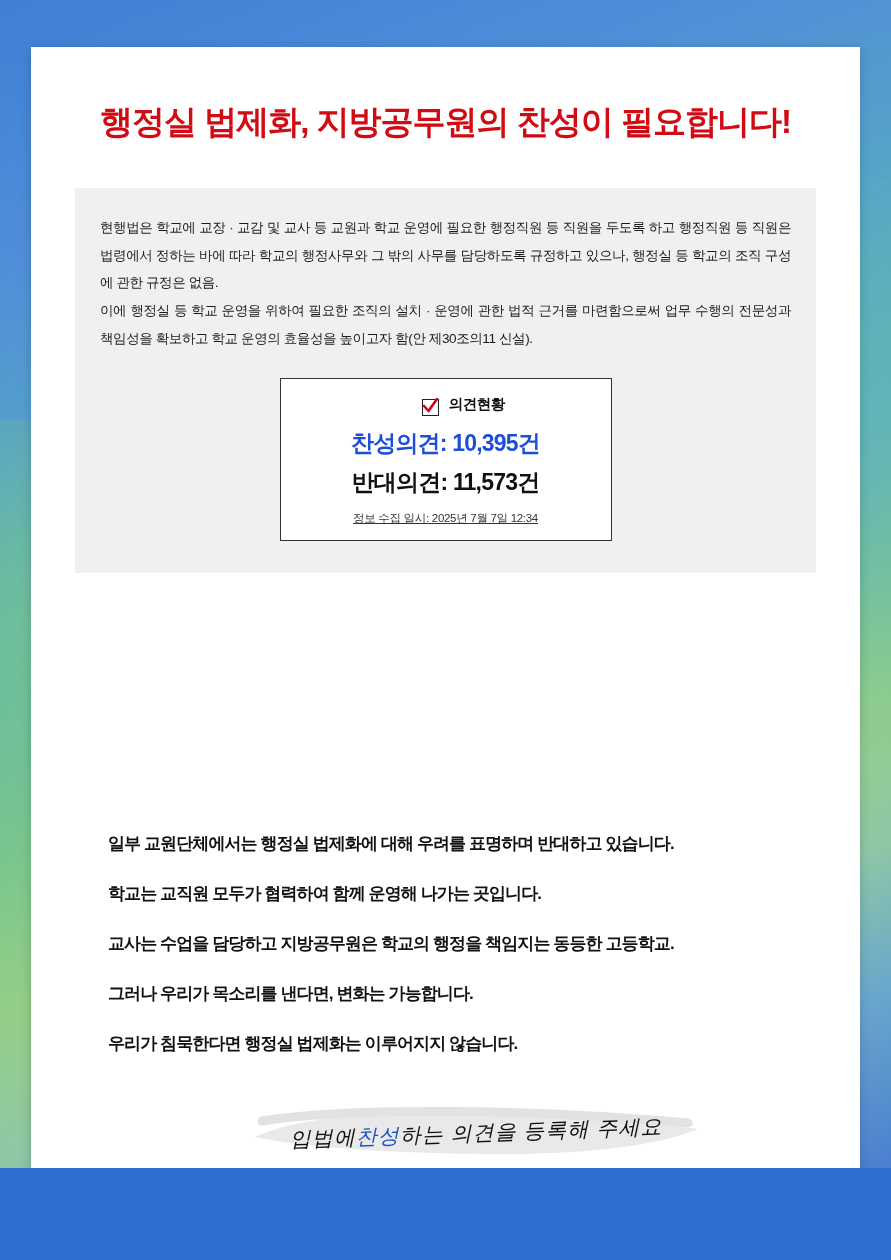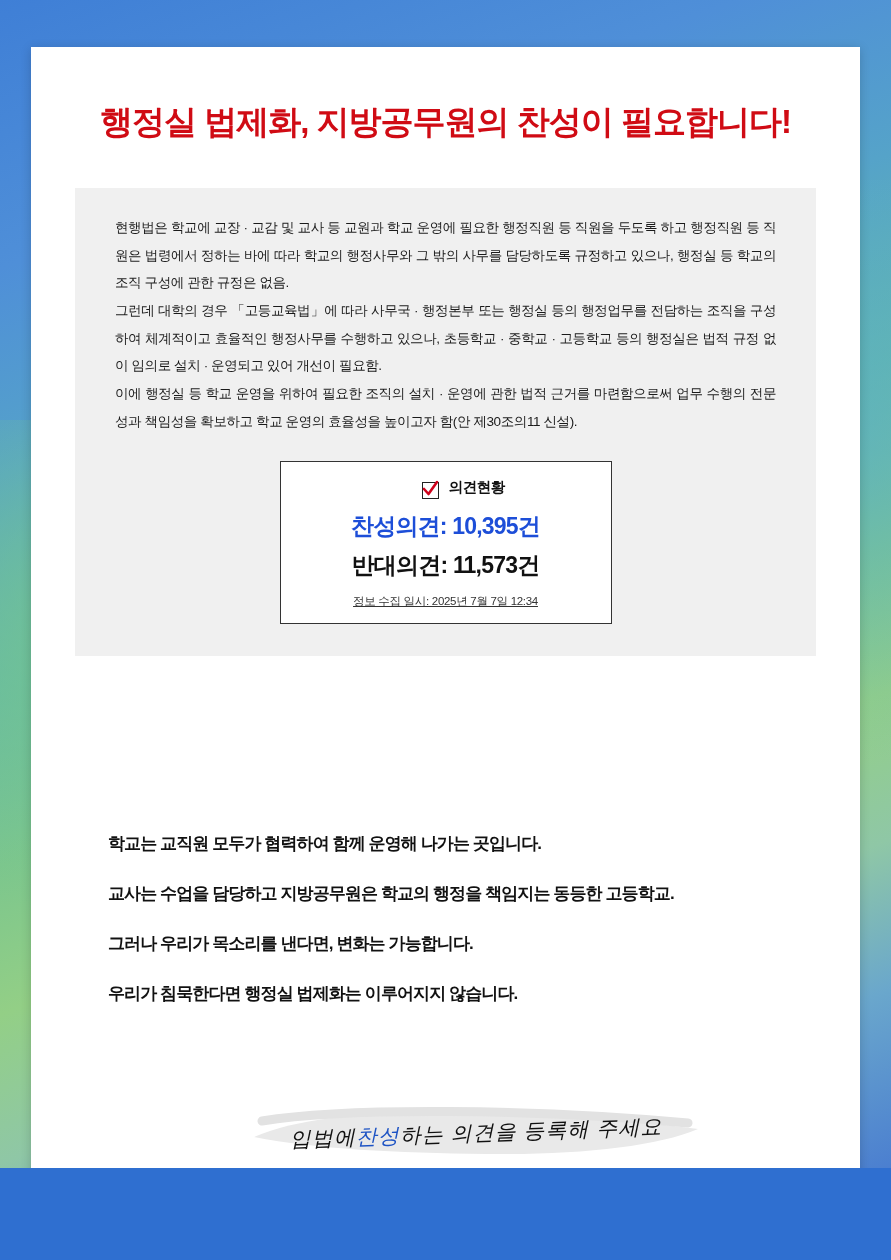--- a/index.html
+++ b/index.html
@@ -69,21 +69,21 @@
   }
   .box-title {
     margin: 0 0 22px 0;
     text-align: center;
     font-size: 21px;
     font-weight: bold;
     color: #111111;
     letter-spacing: -0.8px;
   }
   .body-text {
-    padding: 0 40px;
+    padding: 0 25px;
     color: #1a1a1a;
     font-size: 13.5px;
     line-height: 2.05;
     letter-spacing: -0.4px;
     text-align: justify;
   }
   .body-text p {
     margin: 0;
   }
   .opinion-box {
@@ -213,21 +213,20 @@
 <div class="poster">
 
   <div class="card">
 
     <h1 class="headline">행정실 법제화, 지방공무원의 찬성이 필요합니다!</h1>
 
     <div class="gray-box">
 
       <div class="body-text">
         <p>현행법은 학교에 교장 · 교감 및 교사 등 교원과 학교 운영에 필요한 행정직원 등 직원을 두도록 하고 행정직원 등 직원은 법령에서 정하는 바에 따라 학교의 행정사무와 그 밖의 사무를 담당하도록 규정하고 있으나, 행정실 등 학교의 조직 구성에 관한 규정은 없음.</p>
-        <p>그런데 대학의 경우 「고등교육법」에  따라 사무국 · 행정본부 또는 행정실 등의 행정업무를 전담하는 조직을 구성하여 체계적이고 효율적인 행정사무를 수행하고 있으나, 초등학교 · 중학교 · 고등학교 등의 행정실은 법적 규정 없이 임의로 설치 · 운영되고 있어 개선이 필요함.</p>
         <p>이에 행정실 등 학교 운영을 위하여 필요한 조직의 설치 · 운영에 관한 법적 근거를 마련함으로써 업무 수행의 전문성과 책임성을 확보하고 학교 운영의 효율성을 높이고자 함(안 제30조의11 신설).</p>
       </div>
 
       <div class="opinion-box">
         <div class="opinion-head">
           <span class="check-icon">
             <svg width="17" height="19" viewBox="0 0 17 19" xmlns="http://www.w3.org/2000/svg">
               <path d="M2 9 L6.5 14 L15 2" stroke="#d0021b" stroke-width="2.6" fill="none" stroke-linecap="round" stroke-linejoin="round"></path>
             </svg>
           </span>
@@ -239,20 +238,21 @@
         </div>
         <div class="oppose-line">
           <span>반대의견:</span>
           <span>11,573건</span>
         </div>
         <div class="collect-line">정보 수집 일시: 2025년 7월 7일 12:34</div>
       </div>
     </div>
 
     <div class="statements">
+      <p>일부 교원단체에서는 행정실 법제화에 대해 우려를 표명하며 반대하고 있습니다.</p>
       <p>학교는 교직원 모두가 협력하여 함께 운영해 나가는 곳입니다.</p>
       <p>교사는 수업을 담당하고 지방공무원은 학교의 행정을 책임지는 동등한 고등학교.</p>
       <p>그러나 우리가 목소리를 낸다면, 변화는 가능합니다.</p>
       <p>우리가 침묵한다면 행정실 법제화는 이루어지지 않습니다.</p>
     </div>
 
     <div class="brush">
       <svg class="brush-bg" width="480" height="72" viewBox="0 0 480 72" xmlns="http://www.w3.org/2000/svg">
         <path d="M18 40 C70 18, 150 14, 236 17 C320 20, 400 24, 462 32 C420 50, 340 58, 250 57 C160 56, 80 52, 18 40 Z" fill="#e9e9e9"></path>
         <path d="M26 24 C110 10, 300 12, 452 26" stroke="#e2e2e2" stroke-width="9" fill="none" stroke-linecap="round"></path>

